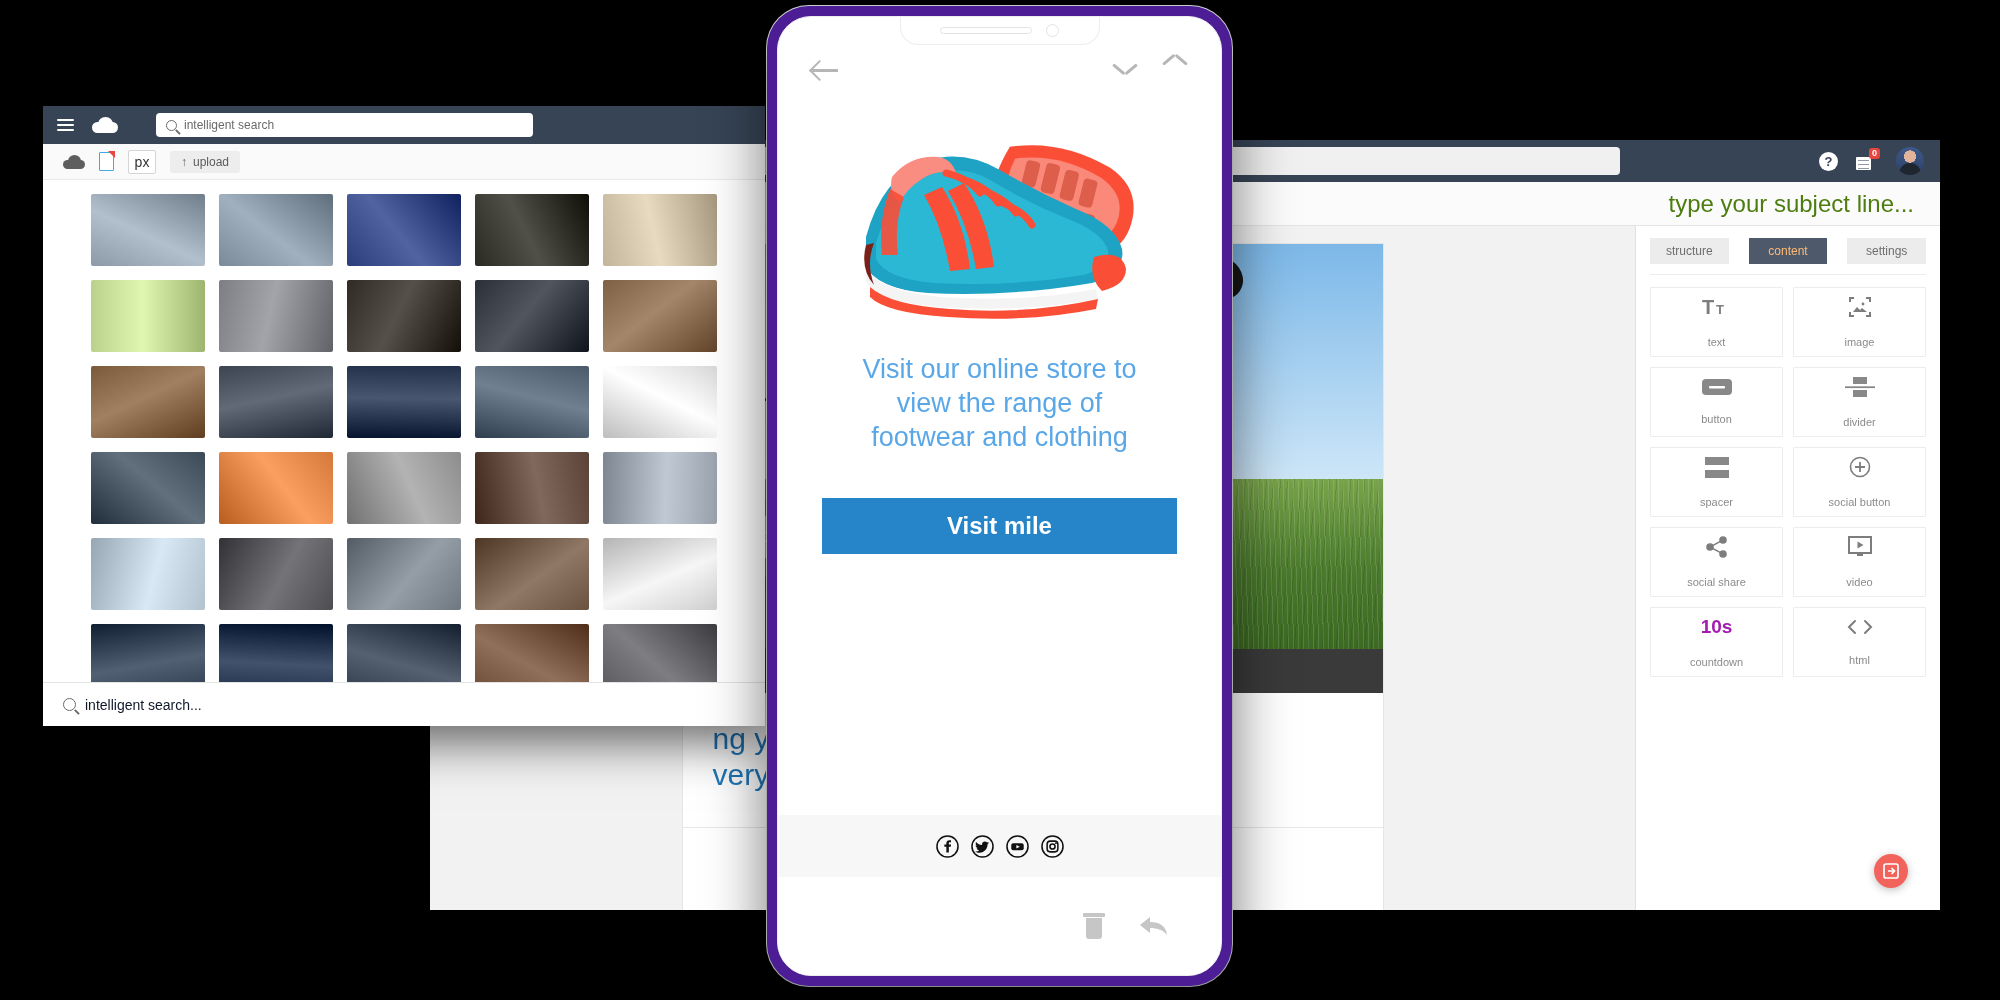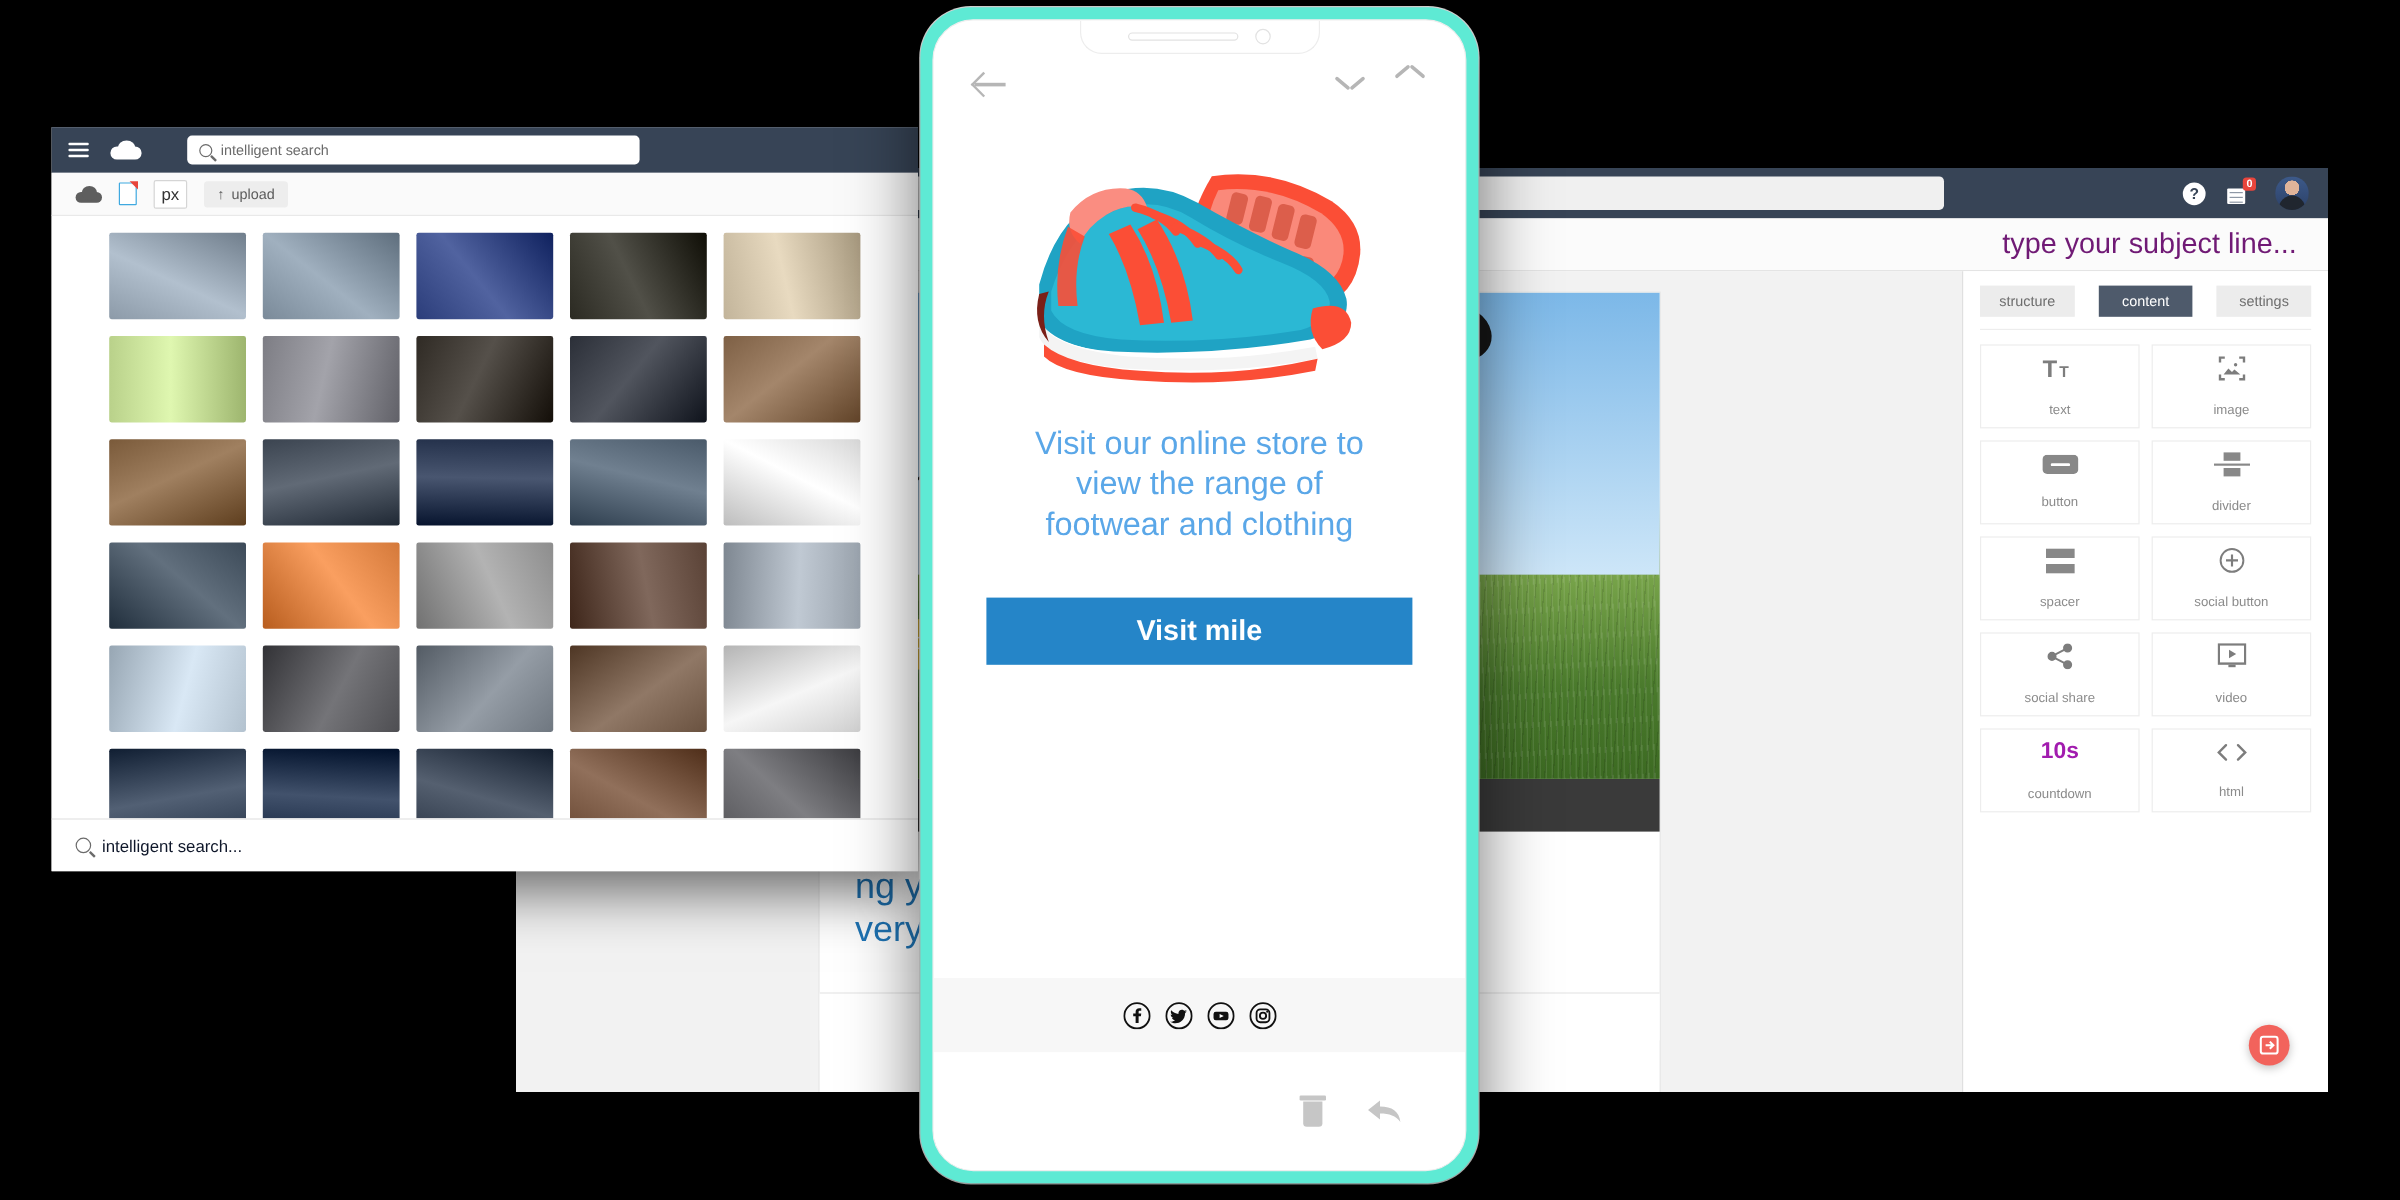--- a/index.html
+++ b/index.html
@@ -63,21 +63,21 @@
     transform: translateX(-50%);
     width: 22px; height: 16px; border-radius: 11px 11px 0 0;
     background: #20262f;
   }
 
   .wb-subject {
     height: 44px; background: #fbfbfb; border-bottom: 1px solid #e4e4e4;
     display: flex; align-items: center; justify-content: flex-end;
     padding-right: 26px;
   }
-  .wb-subject span { color: #701a75; font-size: 24px; }
+  .wb-subject span { color: #4d7c0f; font-size: 24px; }
 
   .wb-body { display: flex; height: calc(770px - 42px - 44px); }
 
   
   .canvas {
     flex: 1; background: #f2f2f2;
     display: flex; justify-content: center; padding-top: 18px;
     position: relative; overflow: hidden;
   }
   .email-sheet {
@@ -144,21 +144,21 @@
   
   .rpanel {
     width: 305px; background: #fff; border-left: 1px solid #e0e0e0;
     padding: 12px 14px;
   }
   .tabs { display: flex; height: 26px; font-size: 12px; gap: 20px; }
   .tab {
     flex: 1; display:flex; align-items:center; justify-content:center;
     background: #ececec; color: #6d6d6d;
   }
-  .tab.active { background: #4e5a6b; color: #ffffff; }
+  .tab.active { background: #4e5a6b; color: #fdba74; }
   .tabs-rule { height:1px; background:#ededed; margin: 10px 0 12px; }
 
   .blocks { display: grid; grid-template-columns: 1fr 1fr; gap: 10px; }
   .block {
     height: 70px; border: 1px solid #ededed; background:#fff;
     display:flex; flex-direction:column; align-items:center; justify-content:center;
     gap: 7px;
   }
   .block .lbl { font-size: 11px; color: #8b8b8b; margin-top: 11px; }
   .gi { color:#7d7d7d; display:flex; align-items:center; justify-content:center; }
@@ -235,21 +235,21 @@
     position:relative; display:inline-block;
   }
   .mag::after { content:''; position:absolute; right:-5px; bottom:-3px;
     width:6px; height:1.8px; background:#6b6b6b; transform: rotate(45deg); }
   .mag.sm { width:11px; height:11px; border-width:1.5px; }
 
   
   .phone {
     position: absolute; left: 767px; top: 6px;
     width: 465px; height: 980px;
-    background: #5eead4; border-radius: 42px;
+    background: #4c1d95; border-radius: 42px;
     box-shadow: 0 20px 60px rgba(0,0,0,.55), 0 0 0 1px #e9e9e9;
     padding: 10px;
   }
   .screen {
     width: 100%; height: 100%; background:#fff; border-radius: 34px;
     border: 1px solid #ededed; position: relative; overflow: hidden;
     display: flex; flex-direction: column;
   }
   .notch {
     position:absolute; left:50%; top:0; transform: translateX(-50%);

